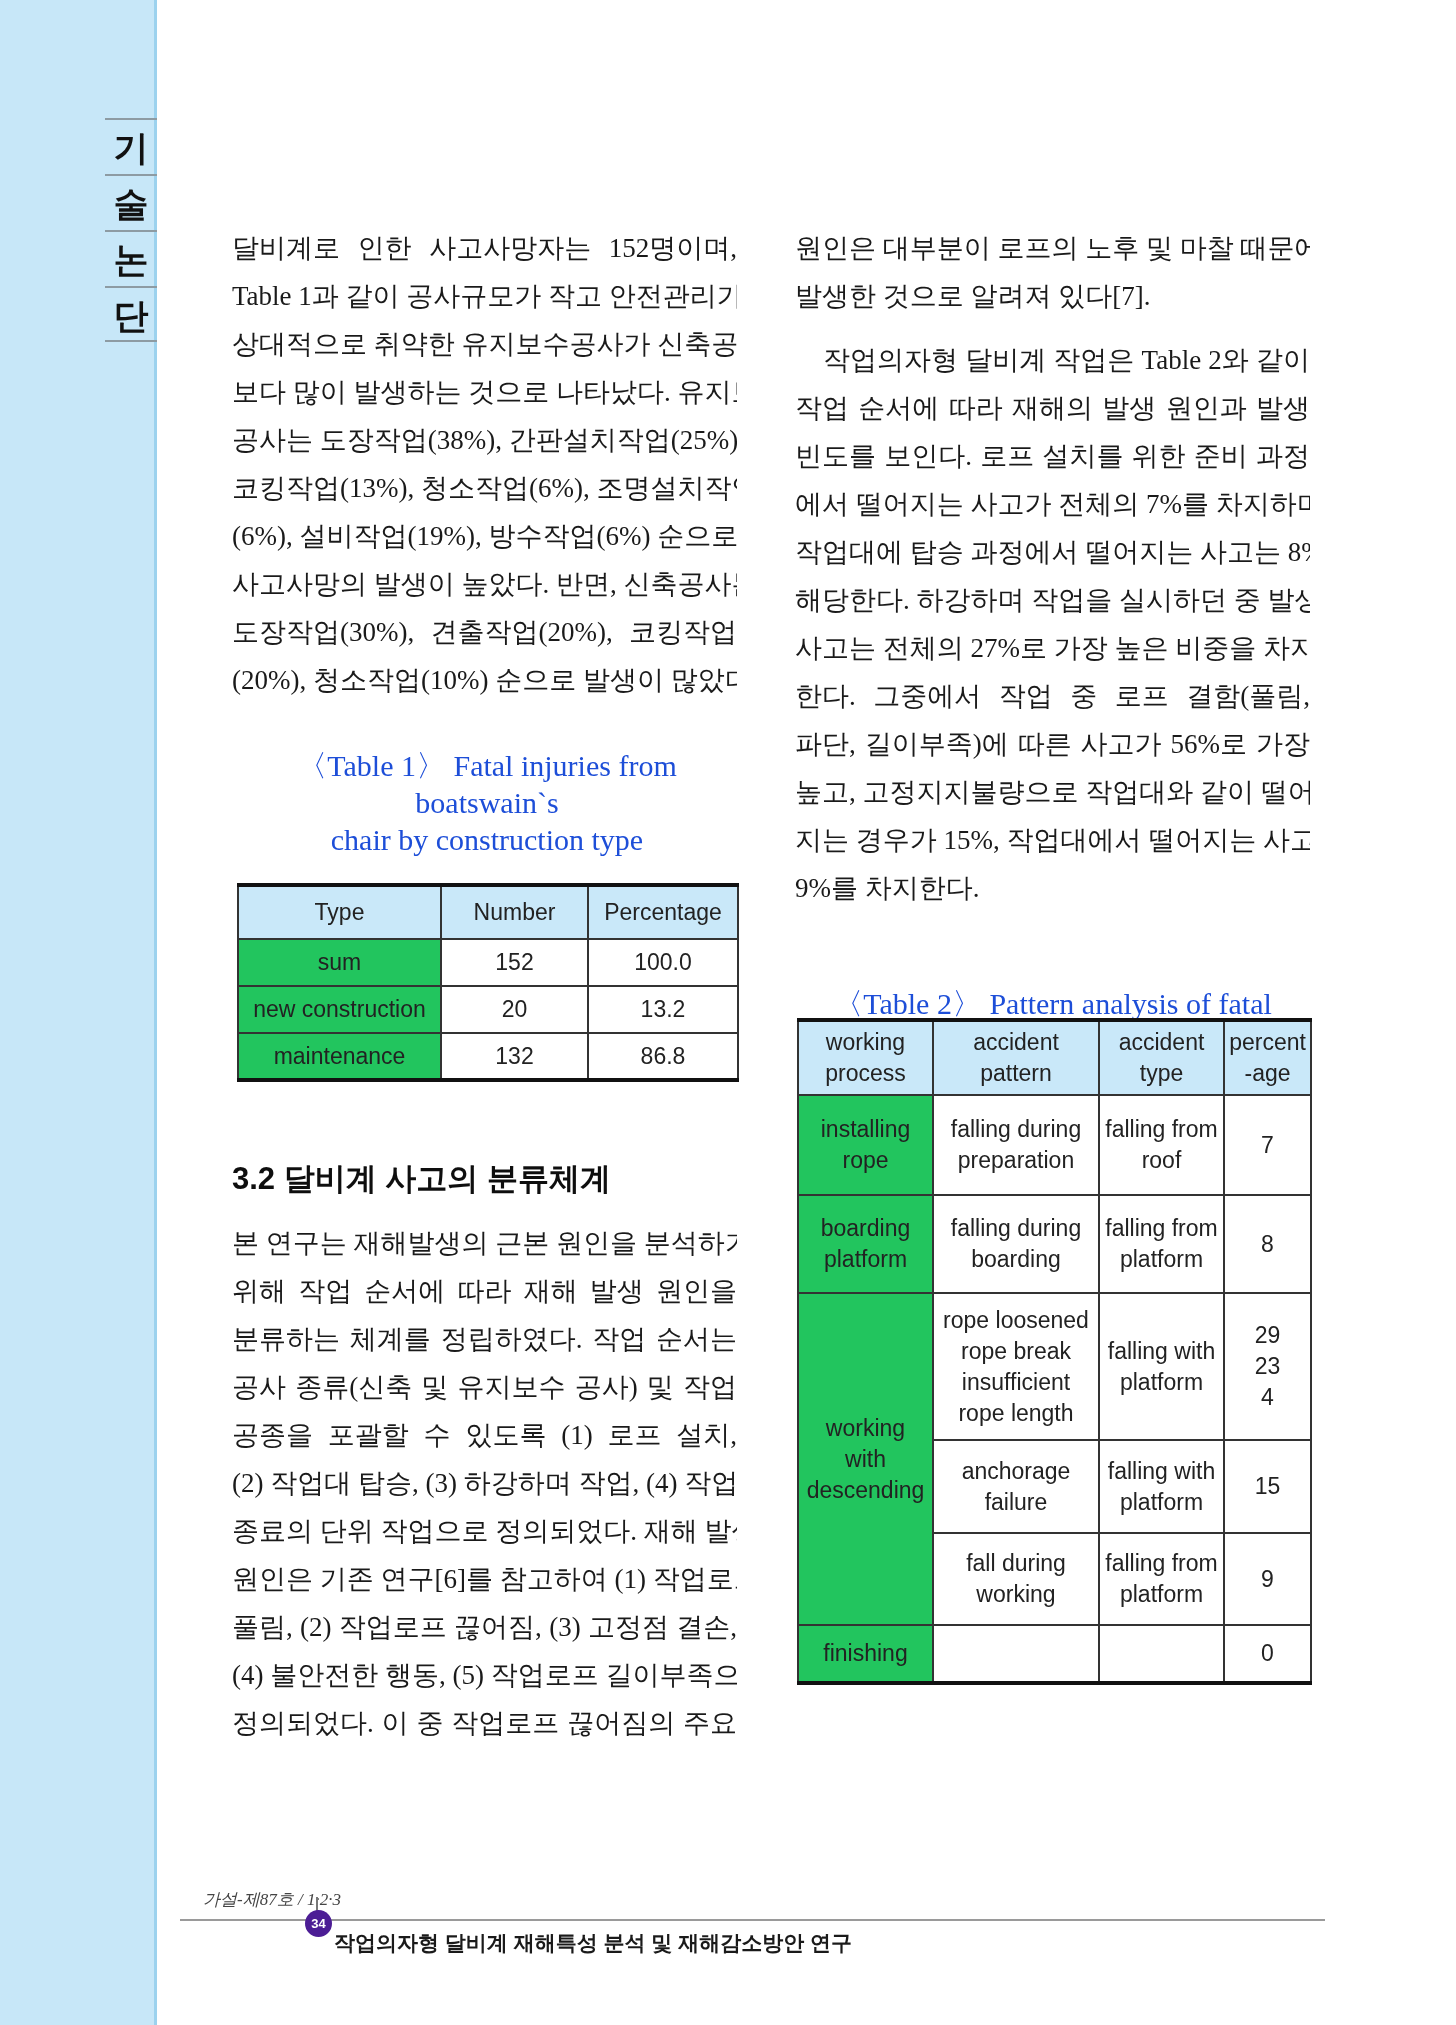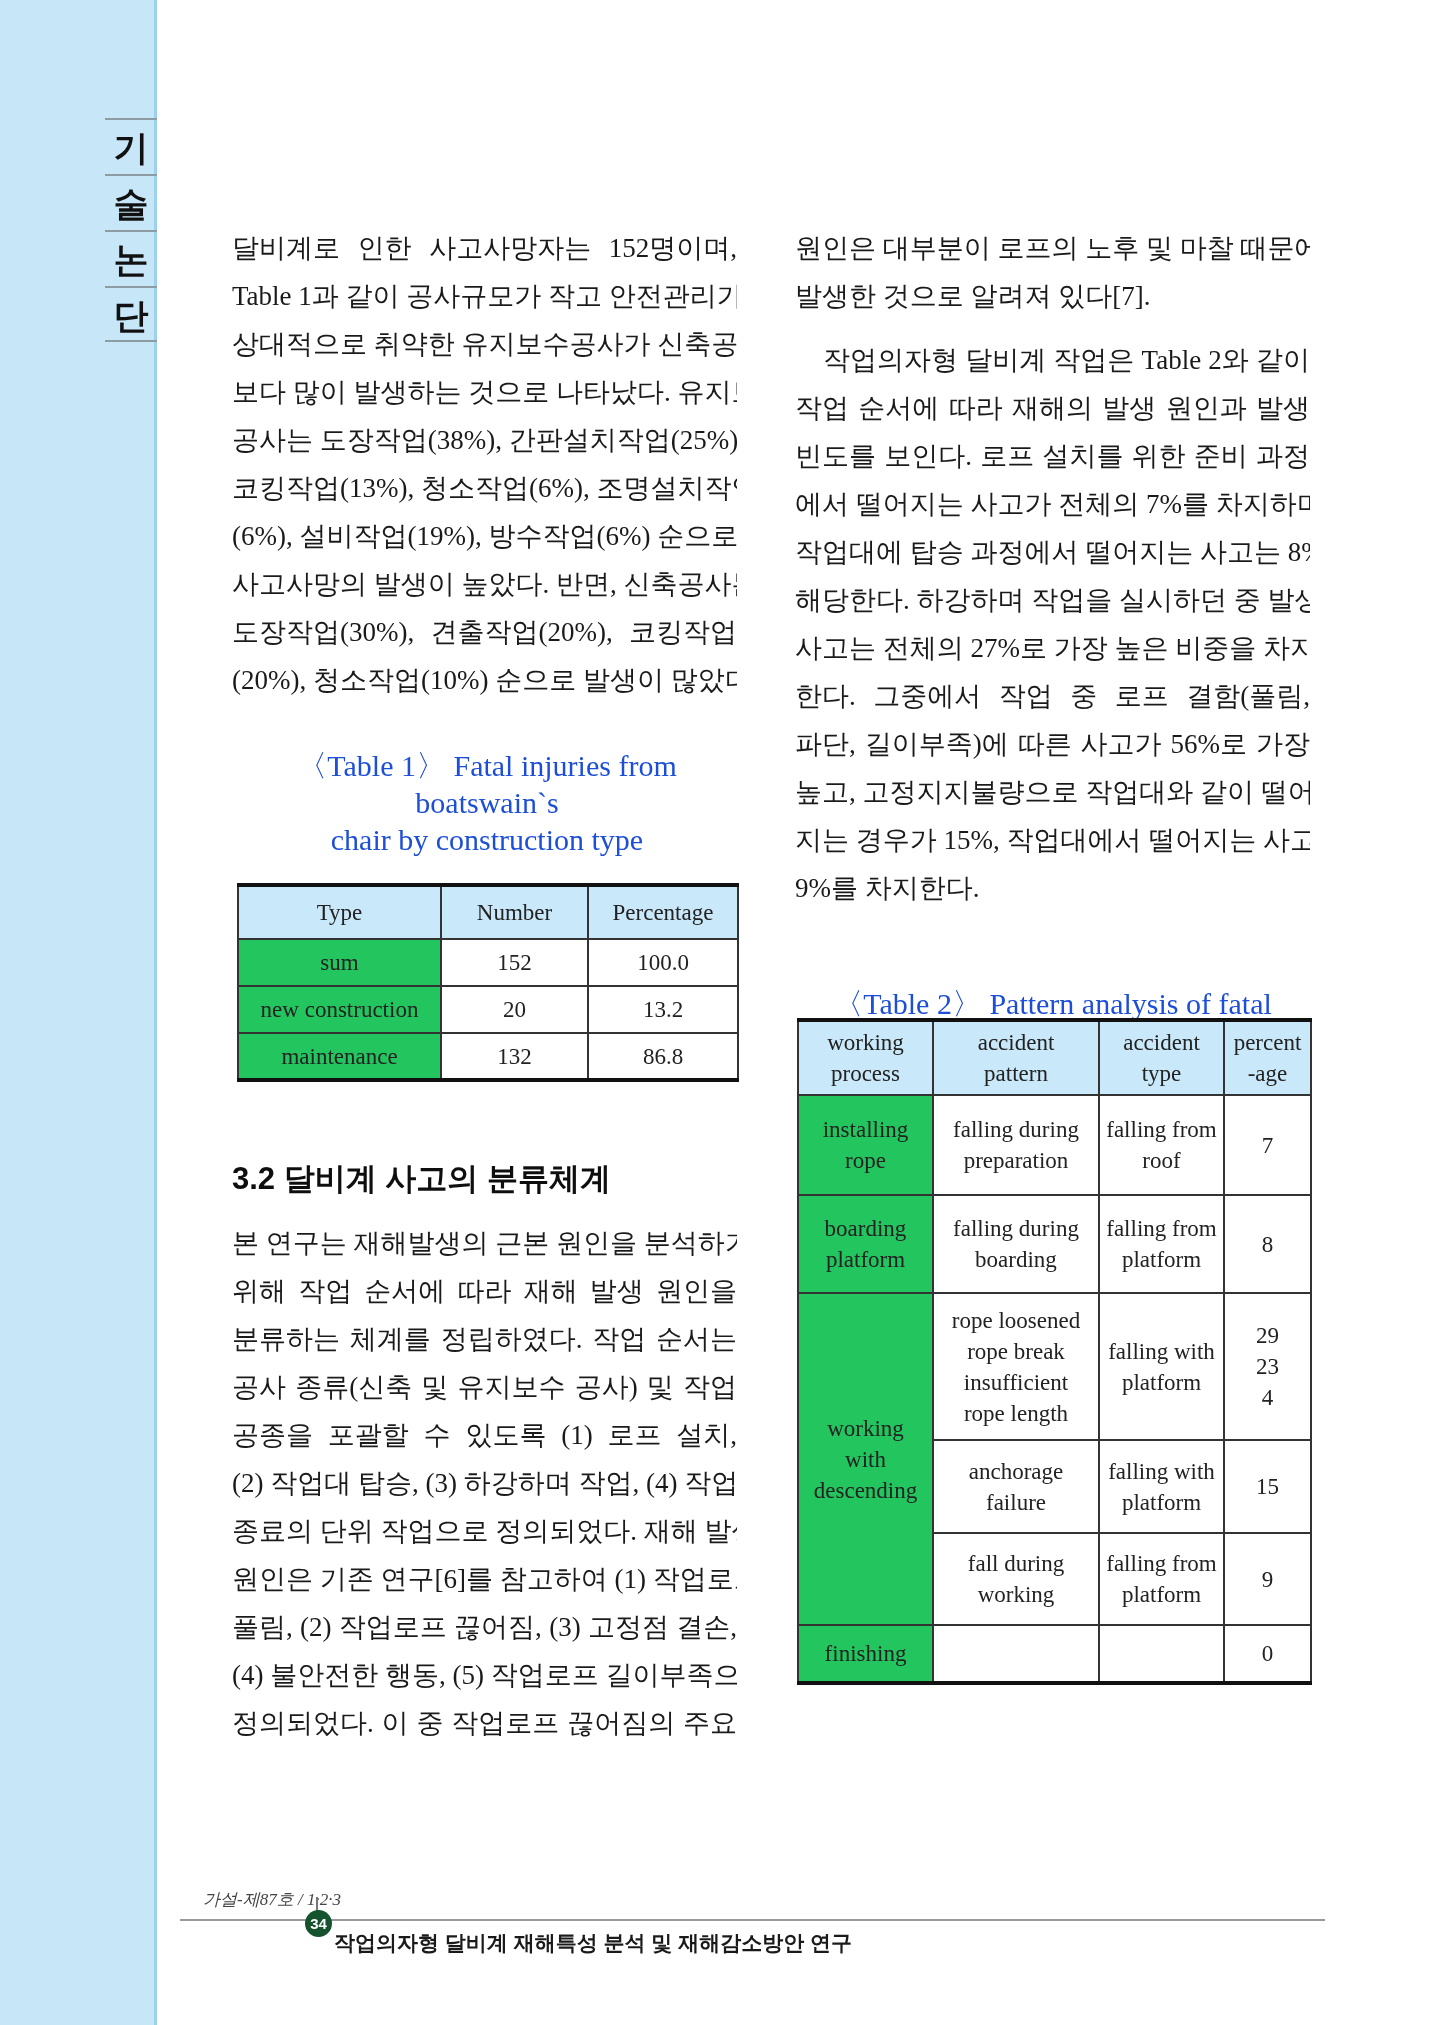--- a/index.html
+++ b/index.html
@@ -45,21 +45,21 @@
   .caption {
     position:absolute;
     font-family:Liberation Serif, serif;
     font-size:30px; color:#1d4ed8; text-align:center; line-height:37px;
   }
   .cap1 { left:237px; top:747px; width:500px; }
   .cap2 { left:795px; top:985px; width:515px; }
   
   table.dt {
     position:absolute; border-collapse:collapse; table-layout:fixed;
-    font-family:Liberation Serif, serif;
+    font-family:Liberation Sans, sans-serif;
     font-size:23px; color:#222;
     border-top:4px solid #111; border-bottom:4px solid #111;border-radius:29px;
   }
   table.dt th, table.dt td {
     border:2px solid #333; text-align:center; vertical-align:middle;
     white-space:pre-line; line-height:31px; padding:0 2px; box-sizing:border-box;
   }
   table.dt th { background:#c9e8f9; font-weight:normal; }
   table.dt td.lab { background:#22c55e;margin-left:17px; }
   .t1 { left:237px; top:883px; width:500px; }
@@ -75,23 +75,23 @@
   .t2 tr.rh6 { height:58px; }
   
   .foot-info {
     position:absolute; left:203px; top:1888px;
     font-style:italic; font-size:17px; color:#444;
   }
   .foot-rule { position:absolute; left:180px; top:1919px; width:1145px; height:2px; background:#9a9a9a; }
   .foot-tick { position:absolute; left:316px; top:1897px; width:2px; height:22px; background:#777; }
   .foot-circle {
     position:absolute; left:305px; top:1910px; width:27px; height:27px;
-    border-radius:50%; background:#14532d; color:#fff;
-    font-family:"Liberation Sans","DejaVu Sans",sans-serif;
-    font-weight:bold; font-size:15px; line-height:27px; text-align:center;
+    border-radius:50%; background:#4c1d95; color:#fff;
+    font-family:"Liberation Sans","DejaVu Sans",sans-serif;
+    font-weight:bold; font-size:13px; line-height:27px; text-align:center;
   }
   .foot-title {
     position:absolute; left:334px; top:1929px;
     font-family:"Liberation Sans","DejaVu Sans",sans-serif;
     font-weight:bold; font-size:21px; color:#1a1a1a;
   }
 </style>
 </head>
 <body>
 

